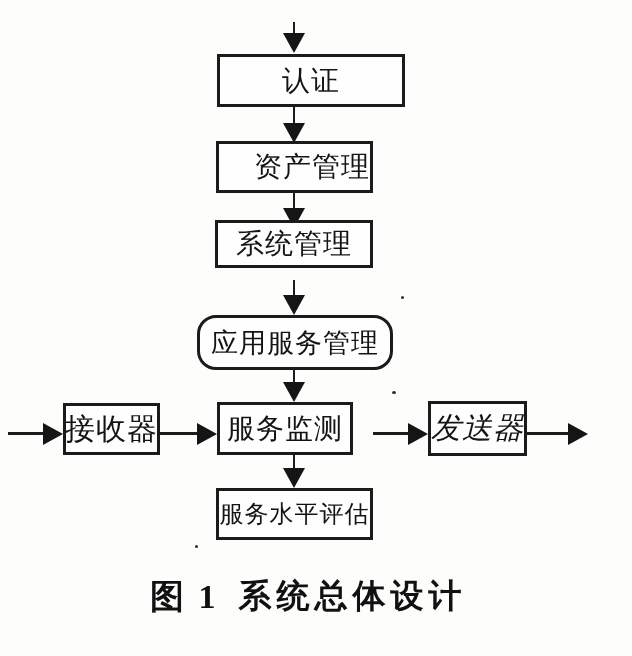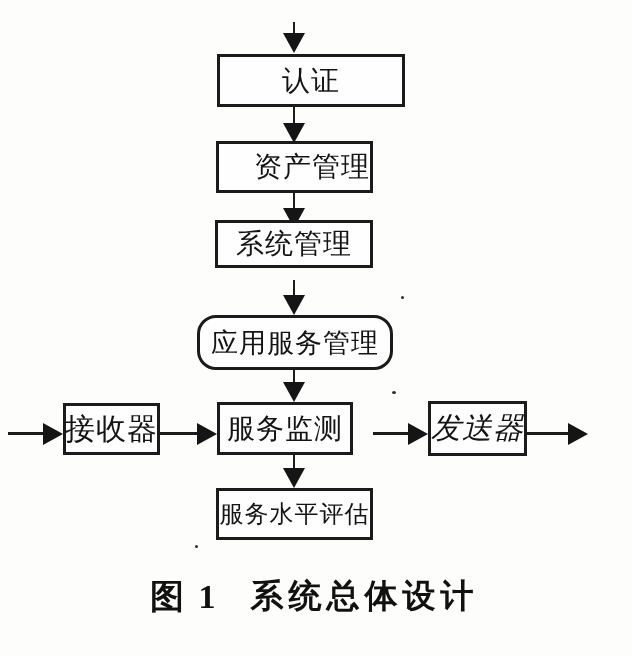--- a/index.html
+++ b/index.html
@@ -37,21 +37,21 @@
     border-bottom:11px solid transparent;
     border-left:20px solid #151515;
   }
   .speck{position:absolute;background:#2e2e2e;border-radius:50%;}
   .caption{
     position:absolute;left:150px;top:574px;
     display:flex;align-items:flex-start;
     color:#111;font-weight:bold;
   }
   .caption .prefix{font-size:34px;letter-spacing:3px;}
-  .caption .title{font-size:33px;letter-spacing:5px;margin-left:32px;}
+  .caption .title{font-size:33px;letter-spacing:5px;margin-left:20px;}
 </style>
 </head>
 <body>
 
 <div class="stage">
 
   <div class="vline" style="left:293px;top:22px;height:13px;"></div>
   <div class="head-down" style="left:283px;top:33px;"></div>
 
   <div class="node fs28" style="left:217px;top:54px;width:188px;height:53px;">

